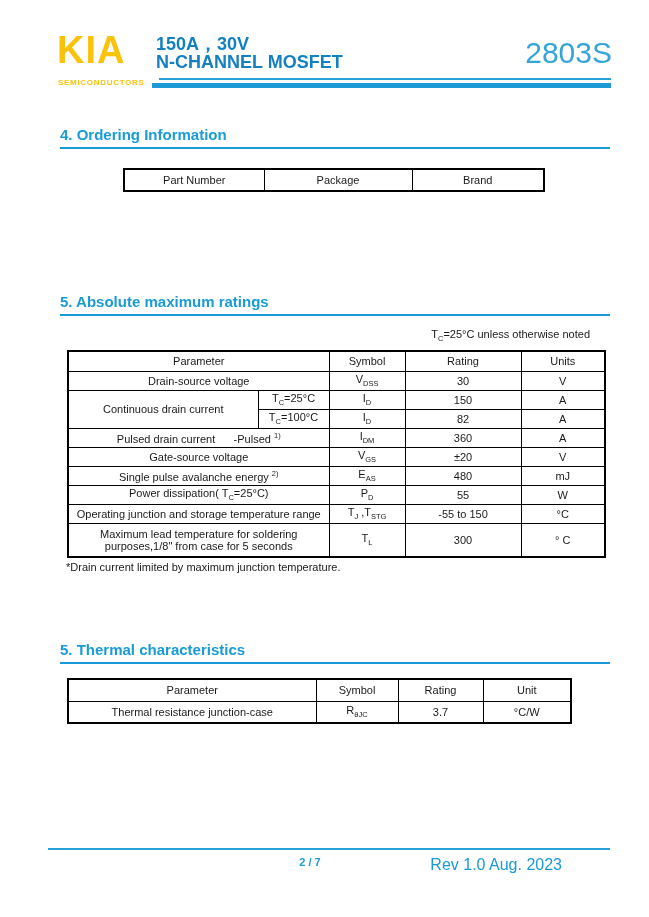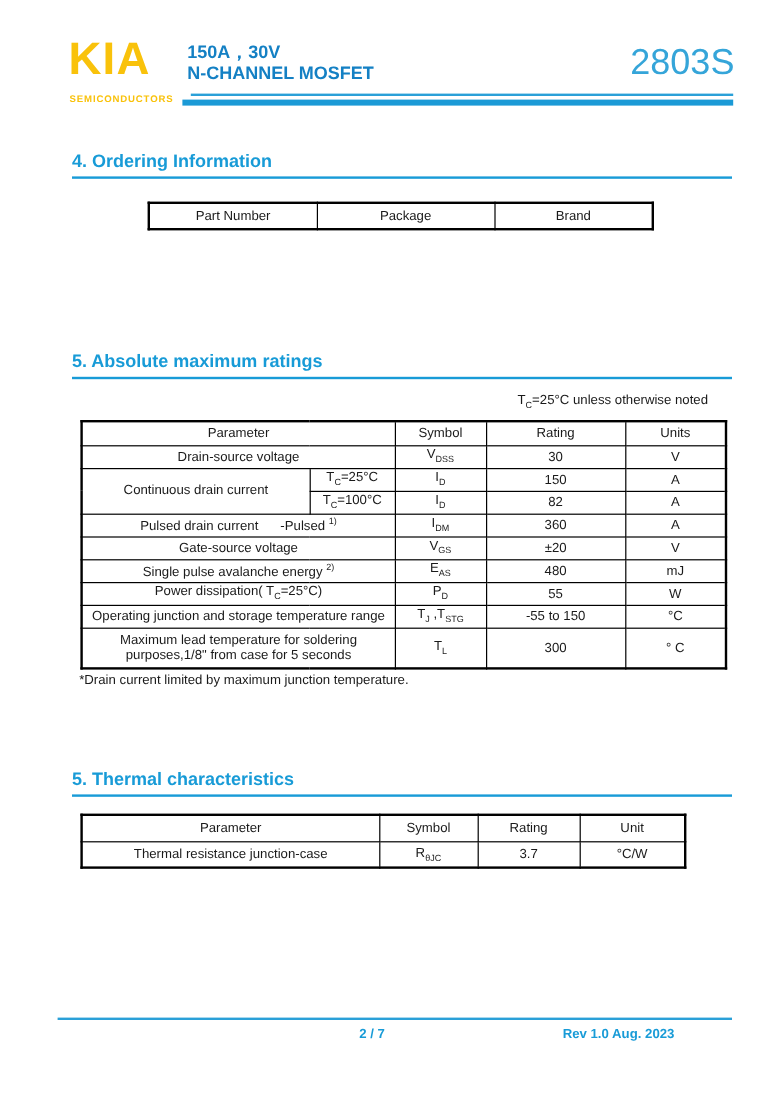--- a/index.html
+++ b/index.html
@@ -6,21 +6,21 @@
   .page{
     position:relative;width:649px;height:917px;background:#fff;
     font-family:"Liberation Sans",sans-serif;color:#1a1a1a;overflow:hidden;
   }
   
   .logo{position:absolute;left:57px;top:31px;font-size:38px;font-weight:bold;
         color:#f9c20b;letter-spacing:1px;line-height:1;}
   .logo-sub{position:absolute;left:58px;top:78px;font-size:8px;font-weight:bold;
         color:#f9c20b;letter-spacing:.7px;}
   .spec{position:absolute;left:156px;top:35px;color:#1480c4;font-weight:bold;
-        font-size:15px;line-height:18px;}
+        font-size:18px;line-height:18px;}
   .pn{position:absolute;right:37px;top:38px;font-size:30px;color:#35a5d9;line-height:1;}
   .hr-thin{position:absolute;left:159px;top:78px;width:452px;height:2px;background:#2aa0d8;}
   .hr-thick{position:absolute;left:152px;top:83px;width:459px;height:5px;background:#1b9ad6;}
   
   .sec-title{position:absolute;left:60px;font-size:15px;font-weight:bold;color:#189bd7;}
   .sec-rule{position:absolute;left:60px;width:550px;height:2px;background:#189bd7;}
   
   table{border-collapse:collapse;table-layout:fixed;position:absolute;}
   .dtable{border:2px solid #000;}
   .dtable th,.dtable td{border:1px solid #000;font-size:11px;font-weight:normal;
@@ -35,21 +35,21 @@
   .t-abs tr.tall{height:34px;margin-top:46px;}
   .t-therm{left:67px;top:678px;width:503px;}
   .t-therm tr{height:22px;}
   
   .note-right{position:absolute;right:59px;top:328px;font-size:11px;color:#1a1a1a;}
   .footnote{position:absolute;left:66px;top:561px;font-size:11px;color:#1a1a1a;}
   
   .foot-rule{position:absolute;left:48px;top:848px;width:562px;height:2px;background:#2aa0d8;}
   .foot-page{position:absolute;left:0;top:856px;width:620px;text-align:center;
        font-size:11px;font-weight:bold;color:#189bd7;}
-  .foot-rev{position:absolute;right:87px;top:856px;font-size:11px;font-weight:bold;color:#189bd7;}
+  .foot-rev{position:absolute;right:87px;top:856px;font-size:16px;font-weight:normal;color:#189bd7;}
 </style>
 </head>
 <body>
 
 <div class="page">
 
   <div>
     <div class="logo">KIA</div>
     <div class="logo-sub">SEMICONDUCTORS</div>
     <div class="spec">

